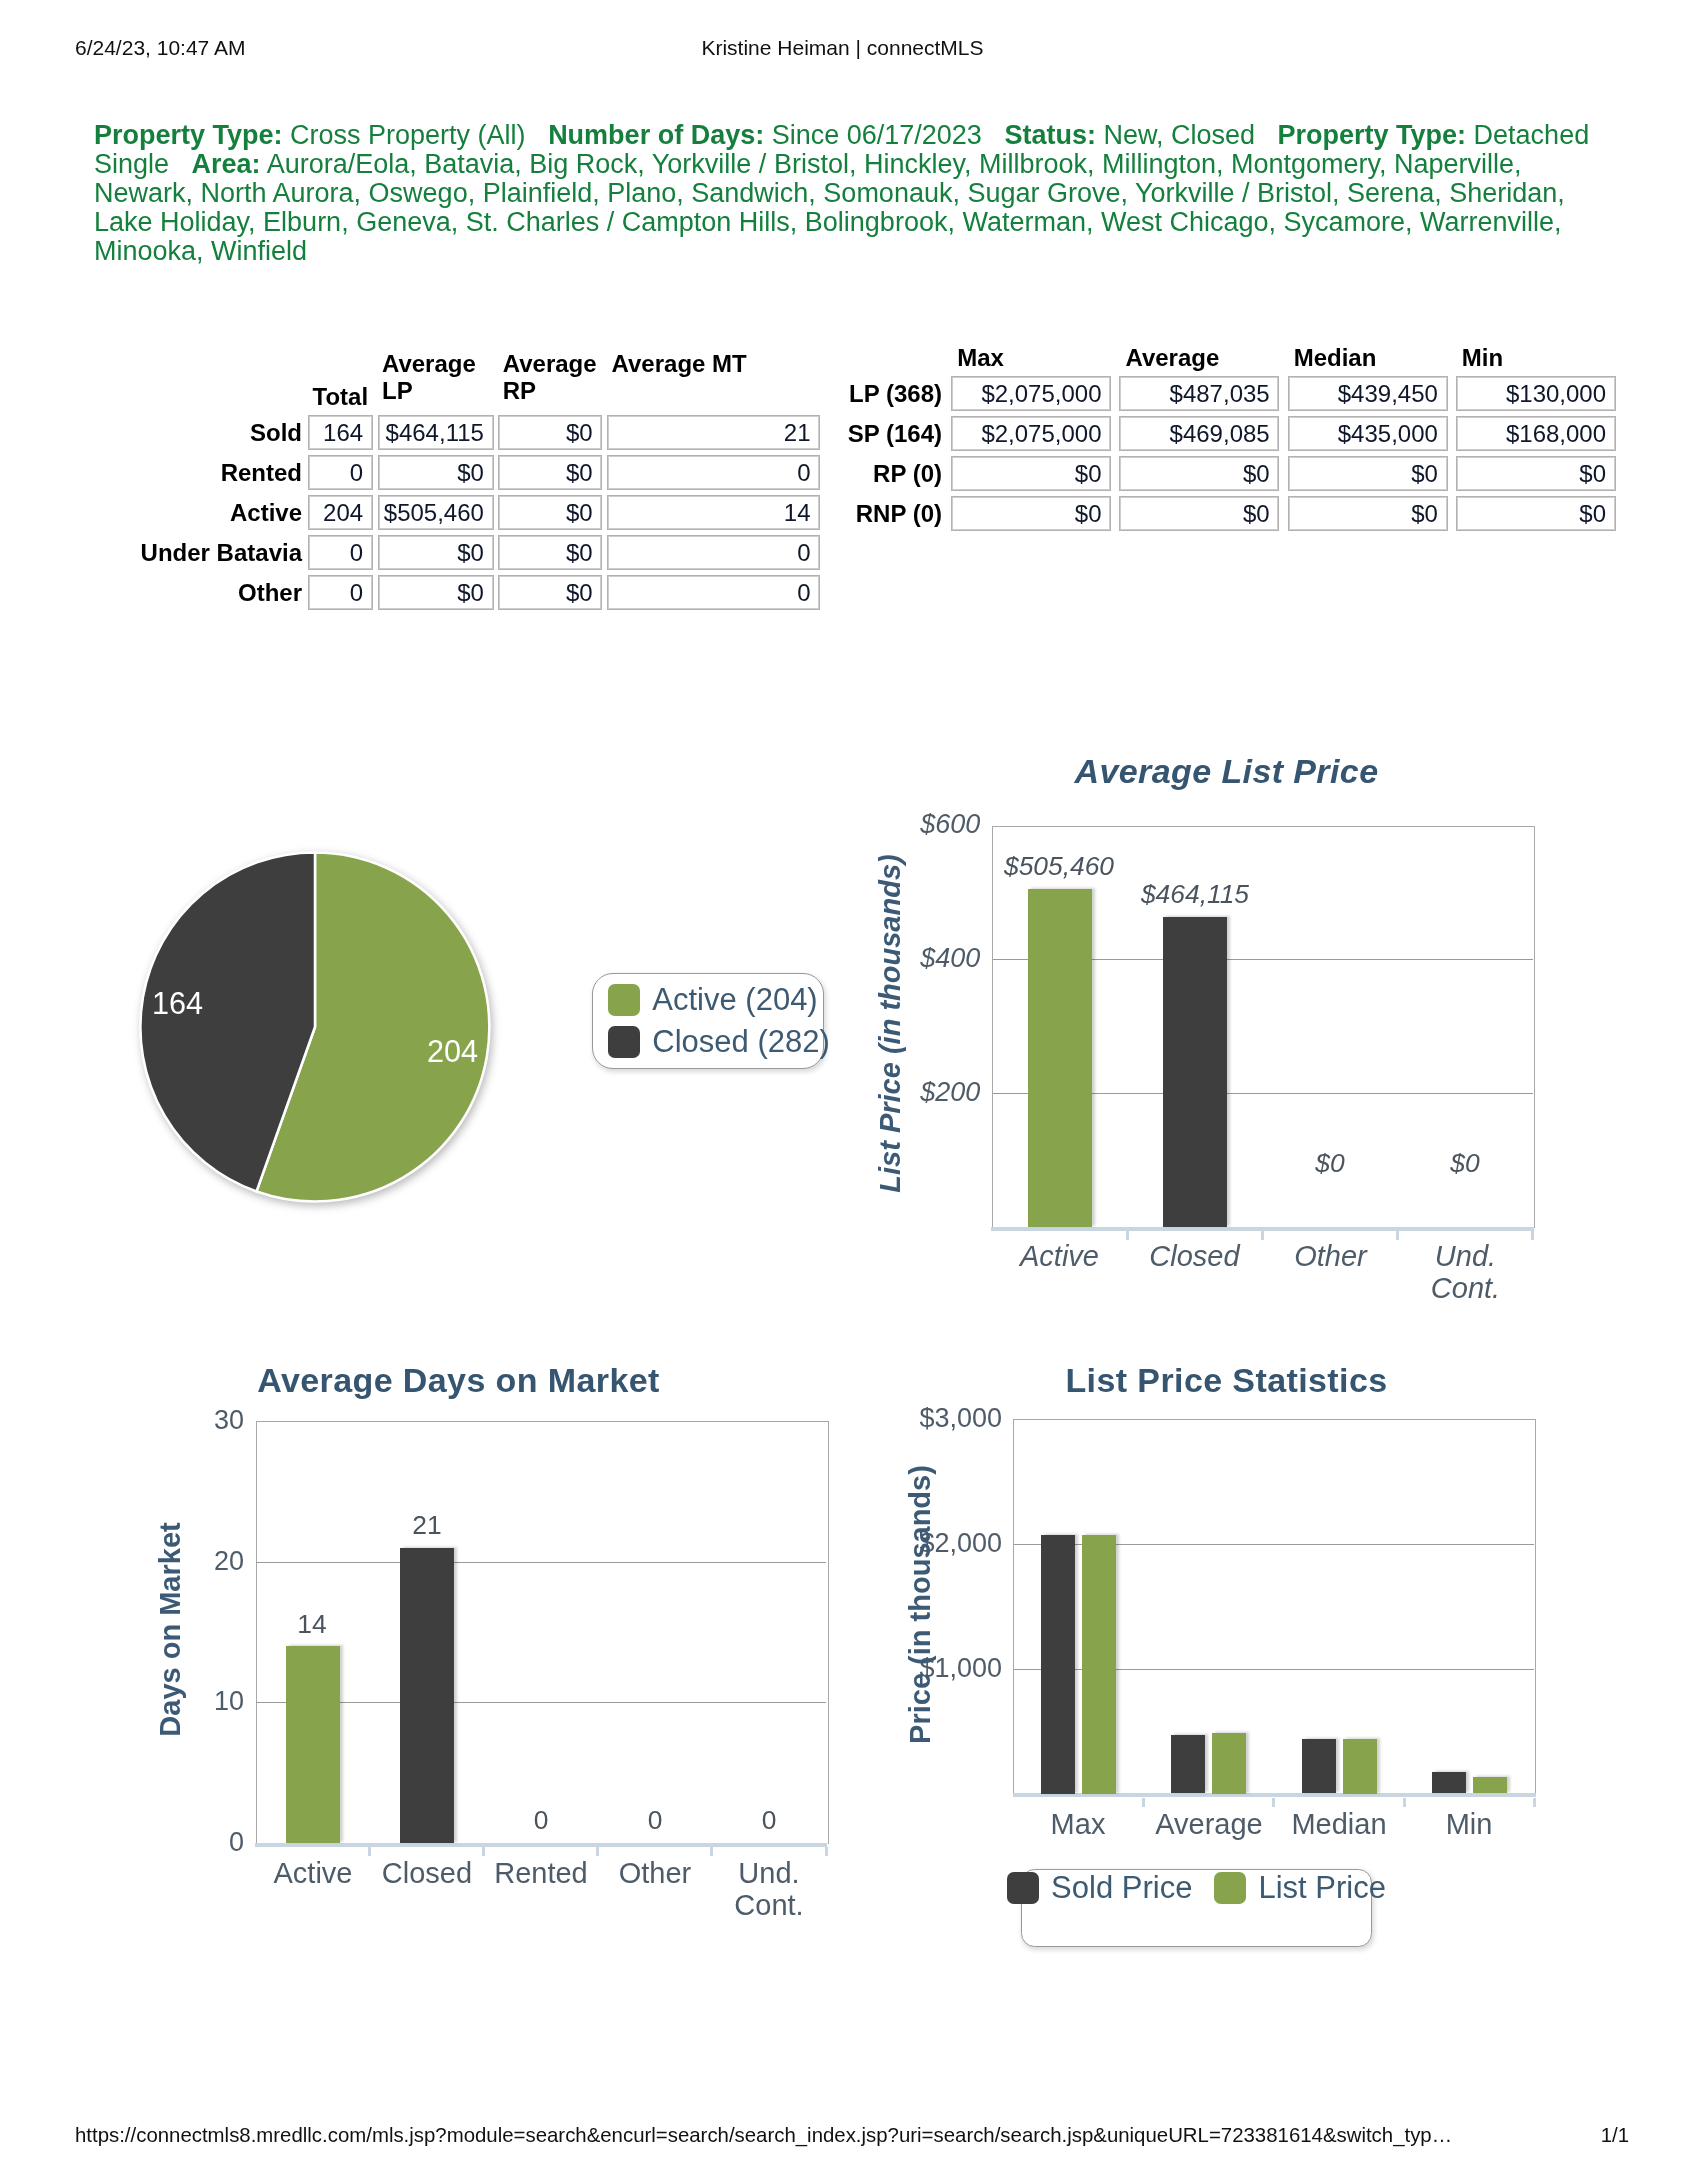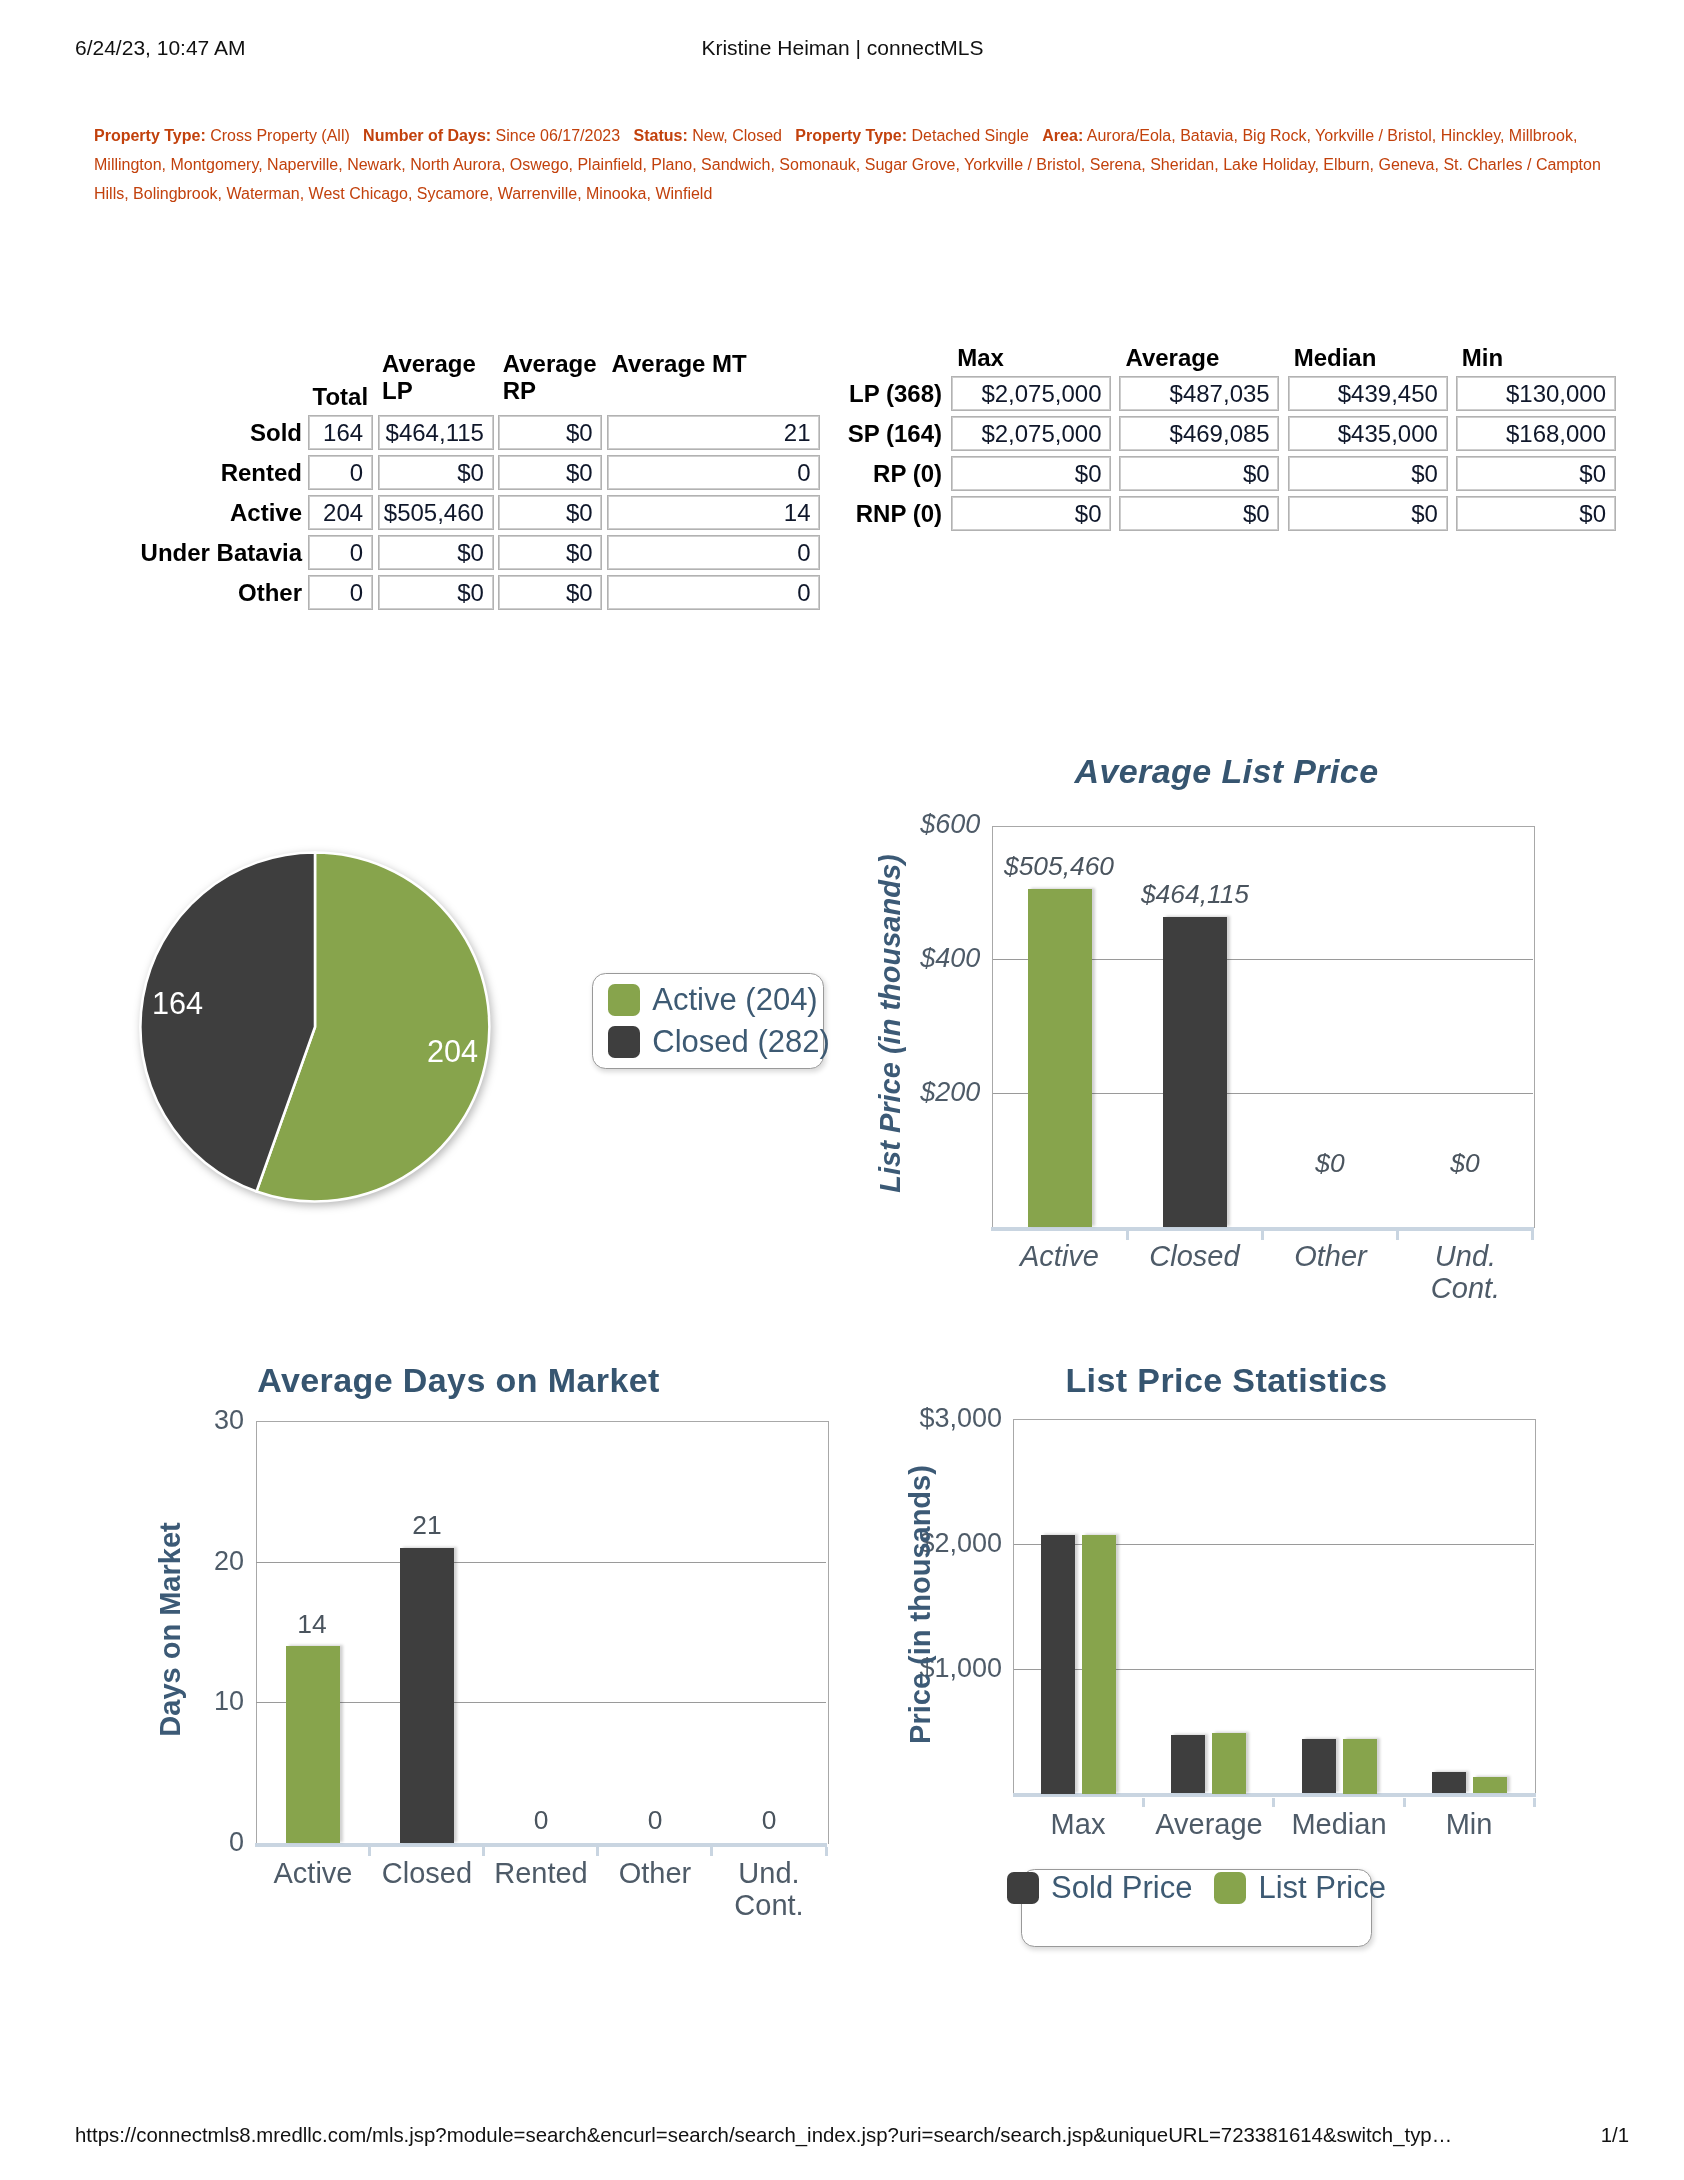--- a/index.html
+++ b/index.html
@@ -6,21 +6,21 @@
   body{width:1685px;height:2181px;position:relative;font-family:"Liberation Sans",sans-serif;color:#000;}
   .abs{position:absolute;}
   
   .hdr{top:36px;font-size:21px;color:#111;}
   .hdr-left{left:75px;}
   .hdr-center{left:0;width:100%;text-align:center;}
   .ftr{top:2124px;font-size:20.4px;color:#111;}
   .ftr-left{left:75px;}
   .ftr-right{right:56px;}
   
-  #criteria{left:94px;top:121px;width:1509px;font-size:16px;line-height:29px;color:#c2410c;}
+  #criteria{left:94px;top:121px;width:1509px;font-size:27px;line-height:29px;color:#15803d;}
   #criteria b{font-weight:bold;}
   
   .grid-table{display:grid;}
   #status-table{left:98px;top:350px;grid-template-columns:204px 63px 114px 102px 211px;grid-column-gap:6.8px;grid-row-gap:6px;}
   #price-table{left:831px;top:342px;grid-template-columns:111px 158px 158px 158px 158px;grid-column-gap:10.2px;grid-row-gap:6px;}
   .thead{font-weight:bold;font-size:24px;line-height:27px;color:#000;}
   .thead.bottom{display:flex;align-items:flex-end;justify-content:center;}
   .thead.pl{padding-left:3.4px;}
   #status-table .thead{height:60px;}
   #price-table .thead{height:29px;display:flex;align-items:flex-end;padding-left:5.1px;}
@@ -115,21 +115,21 @@
     </div>
 
   <div id="charts">
       <div class="chart" style="left: 75px; top: 750px; width: 767px; height: 494px;">
         <svg class="pie" width="366" height="366" viewBox="0 0 430 430" style="left: 57px; top: 94px;">
           <path d="M 215 215 L 215.0 10.0 A 205 205 0 1 1 146.3 408.2 Z" fill="#87A44C" stroke="#ffffff" stroke-width="3"></path>
           <text x="376.6" y="242.9" fill="#ffffff" font-size="36" text-anchor="middle" dominant-baseline="central">204</text>
           <path d="M 215 215 L 146.3 408.2 A 205 205 0 0 1 215.0 10.0 Z" fill="#3E3E3E" stroke="#ffffff" stroke-width="3"></path>
           <text x="53.4" y="187.1" fill="#ffffff" font-size="36" text-anchor="middle" dominant-baseline="central">164</text>
         </svg>
-        <div class="legend" style="left: 517px; top: 223px; width: 215px; height: 94px; flex-direction: column; align-items: flex-start; justify-content: center; gap: 6px; padding-left: 15.3px;">
+        <div class="legend" style="left: 517px; top: 223px; width: 215px; height: 94px; flex-direction: column; align-items: flex-start; justify-content: center; gap: 6px; padding-left: 15.3px; border-radius: 21px;">
           <div style="display: flex; align-items: center; gap: 12px;">
             <span class="sw" style="width: 32px; height: 32px; background: rgb(135, 164, 76);"></span>
             <span class="lt">Active (204)</span>
           </div>
           <div style="display: flex; align-items: center; gap: 12px;">
             <span class="sw" style="width: 32px; height: 32px; background: rgb(62, 62, 62);"></span>
             <span class="lt">Closed (282)</span>
           </div>
         </div>
       </div>

